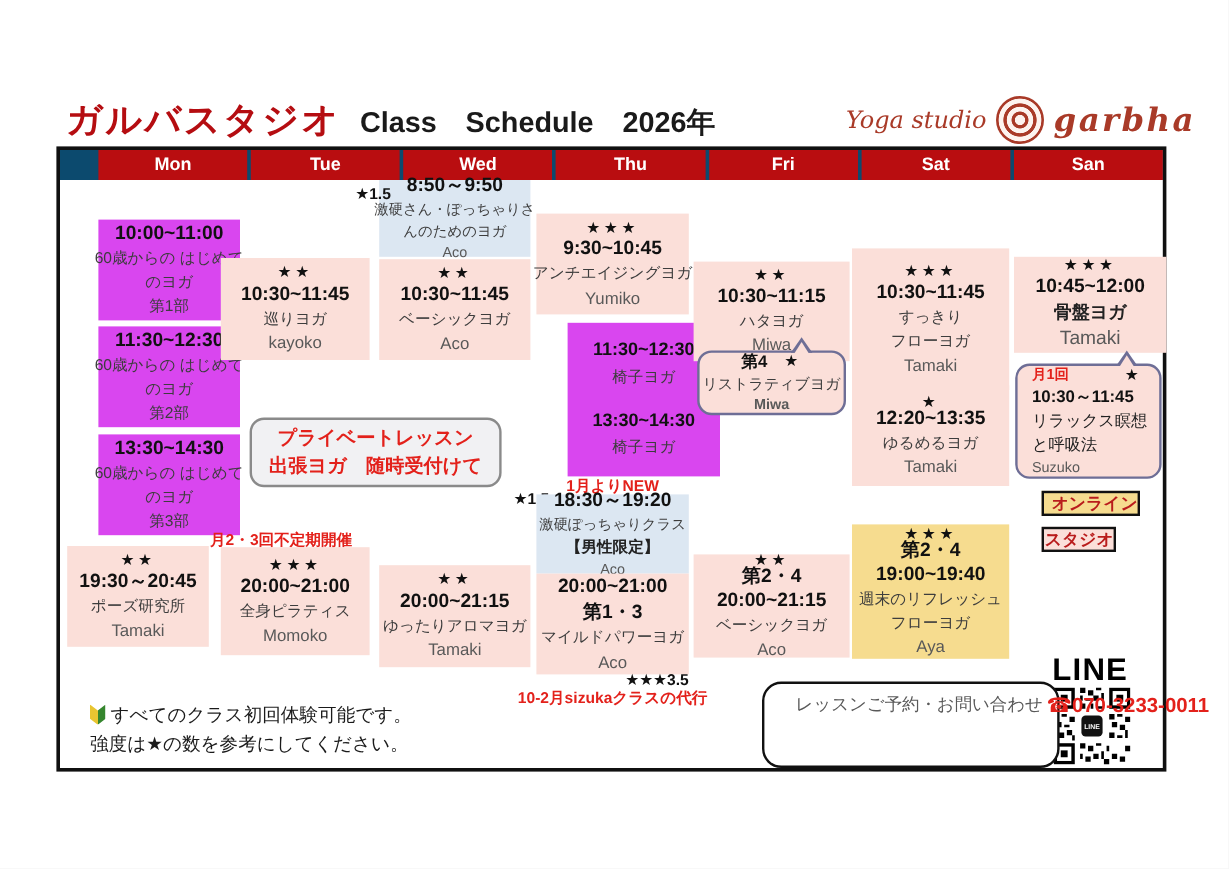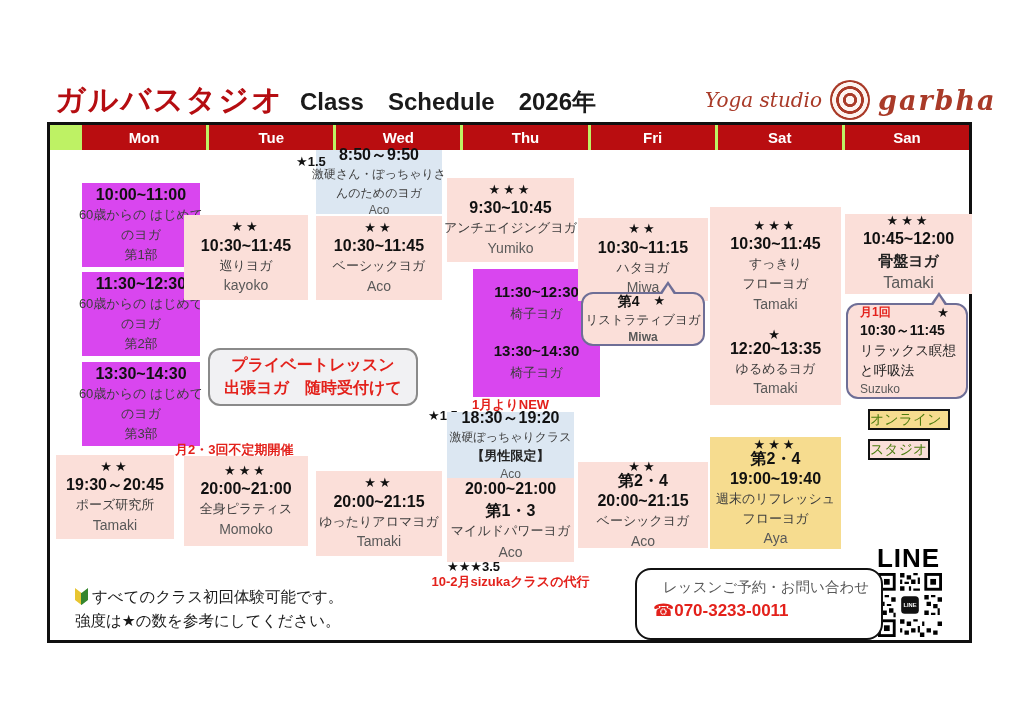--- a/index.html
+++ b/index.html
@@ -13,21 +13,21 @@
 
   
   .logo { position:absolute; left:705px; top:80px; display:flex; align-items:center; gap:8px; color:#a93a28; }
   .logo-prefix { font-family:"DejaVu Serif","Liberation Serif",serif; font-style:italic; font-size:20px; }
   .emblem { width:40px; height:40px; border-radius:50%;
     background: radial-gradient(circle at 50% 50%, #fdf3ef 0 14%, #a93a28 16% 24%, #fdf3ef 26% 38%, #a93a28 40% 48%, #fdf3ef 50% 62%, #a93a28 64% 74%, #fdf3ef 76% 84%, #a93a28 86% 100%); }
   .logo-name { font-family:"DejaVu Serif","Liberation Serif",serif; font-style:italic; font-size:27px; font-weight:700; letter-spacing:2px; }
 
   
   .board { position:absolute; left:47px; top:122px; width:925px; height:521px; border:3px solid #101010; background:#fff; }
-  .dayrow { position:absolute; left:0; top:0; width:100%; height:25px; display:flex; gap:3px; background:#bef264;padding-left:32px; }
+  .dayrow { position:absolute; left:0; top:0; width:100%; height:25px; display:flex; gap:3px; background:#0c4a6e;padding-left:32px; }
   .daycell { flex:1; background:#b90d10; color:#fff; font-weight:700; font-size:15px; display:flex; align-items:center; justify-content:center; }
 
   
   .blk { position:absolute; display:flex; flex-direction:column; justify-content:center; align-items:center; text-align:center; gap:1px; }
   .pink { background:#fbdfd9; }
   .green { background:#d946ef;margin-left:26px; }
   .blue { background:#dce7f2; }
   .yellow { background:#f6dc8f; }
   .stars { font-size:13px; letter-spacing:3px; color:#111; line-height:1.1; white-space:nowrap; }
   .time { font-size:16px; font-weight:700; color:#111; line-height:1.25; white-space:nowrap; }
@@ -50,28 +50,28 @@
   
   .bubble { position:absolute; background:#fbdfd9; border:2px solid #6e6e96; border-radius:12px; }
   .bubble::before { content:""; position:absolute; top:-13px; border:9px solid transparent; border-top:0; border-bottom:13px solid #6e6e96; }
   .bubble::after { content:""; position:absolute; top:-9px; border:7px solid transparent; border-top:0; border-bottom:11px solid #fbdfd9; }
   .bubble-fri::before { right:26px; } .bubble-fri::after { right:28px; }
   .bubble-sun::before { right:18px; } .bubble-sun::after { right:20px; }
   .bubble-inner { width:100%; height:100%; display:flex; flex-direction:column; justify-content:center; align-items:center; gap:1px; }
   .bubble-head { width:100%; display:flex; justify-content:space-between; padding:0 12px; align-items:center; }
 
   
-  .legend { position:absolute; border:2px solid #111; display:flex; flex-direction:column; align-items:flex-start; justify-content:center;
-    font-weight:400; font-size:14px; color:#4d7c0f; line-height:1.35; }
+  .legend { position:absolute; border:2px solid #111; display:flex; flex-direction:column; align-items:flex-end; justify-content:center;
+    font-weight:700; font-size:14px; color:#b91c1c; line-height:1.35; }
 
   .line-label { position:absolute; font-weight:700; font-size:26px; color:#000; letter-spacing:1px; }
 
   
   .contact { position:absolute; background:#fff; border:2px solid #111; border-radius:16px; padding:8px 0 6px 16px;
-    display:flex; flex-direction:column; gap:3px; }
+    display:flex; flex-direction:row; gap:3px; }
   .contact-title { color:#595959; font-size:14.5px; padding-left:10px; white-space:nowrap; }
   .contact-phone { color:#e3211b; font-weight:700; font-size:17px; white-space:nowrap; }
   .contact-email { color:#e3211b; font-weight:700; font-size:16px; white-space:nowrap; }
 
   
   .footnotes { position:absolute; font-size:15.5px; color:#1a1a1a; line-height:1.55; }
   .beginner { display:inline-block; width:13px; height:17px; vertical-align:-3px; margin-right:4px;
     background:linear-gradient(90deg,#e8c531 0 50%,#35862e 50% 100%);
     clip-path:polygon(50% 30%, 100% 0, 100% 70%, 50% 100%, 0 70%, 0 0); }
 </style>
@@ -185,21 +185,21 @@
       <div class="ttl" style="font-size:12px;">激硬ぽっちゃりクラス</div>
       <div class="ttl" style="font-weight:700;color:#222;">【男性限定】</div>
       <div class="tch" style="font-size:12px;">Aco</div>
     </div>
     <div class="blk pink" style="left:397px;top:353px;width:127px;height:84px;gap:2px;">
       <div class="time">20:00~21:00</div>
       <div class="week">第1・3</div>
       <div class="ttl">マイルドパワーヨガ</div>
       <div class="tch">Aco</div>
     </div>
-    <div class="sidestar pos" style="left:397px;top:434px;width:127px;text-align:left;">★★★3.5</div>
+    <div class="sidestar pos" style="left:397px;top:434px;width:127px;text-align:right;">★★★3.5</div>
     <div class="redtext pos" style="left:377px;top:448px;width:167px;text-align:center;">10-2月sizukaクラスの代行</div>
 
     <div class="blk pink" style="left:528px;top:93px;width:130px;height:83px;">
       <div class="stars">★★</div>
       <div class="time">10:30~11:15</div>
       <div class="ttl">ハタヨガ</div>
       <div class="tch">Miwa</div>
     </div>
     <div class="bubble bubble-fri" style="left:531px;top:167px;width:124px;height:54px;">
       <div class="bubble-inner">

